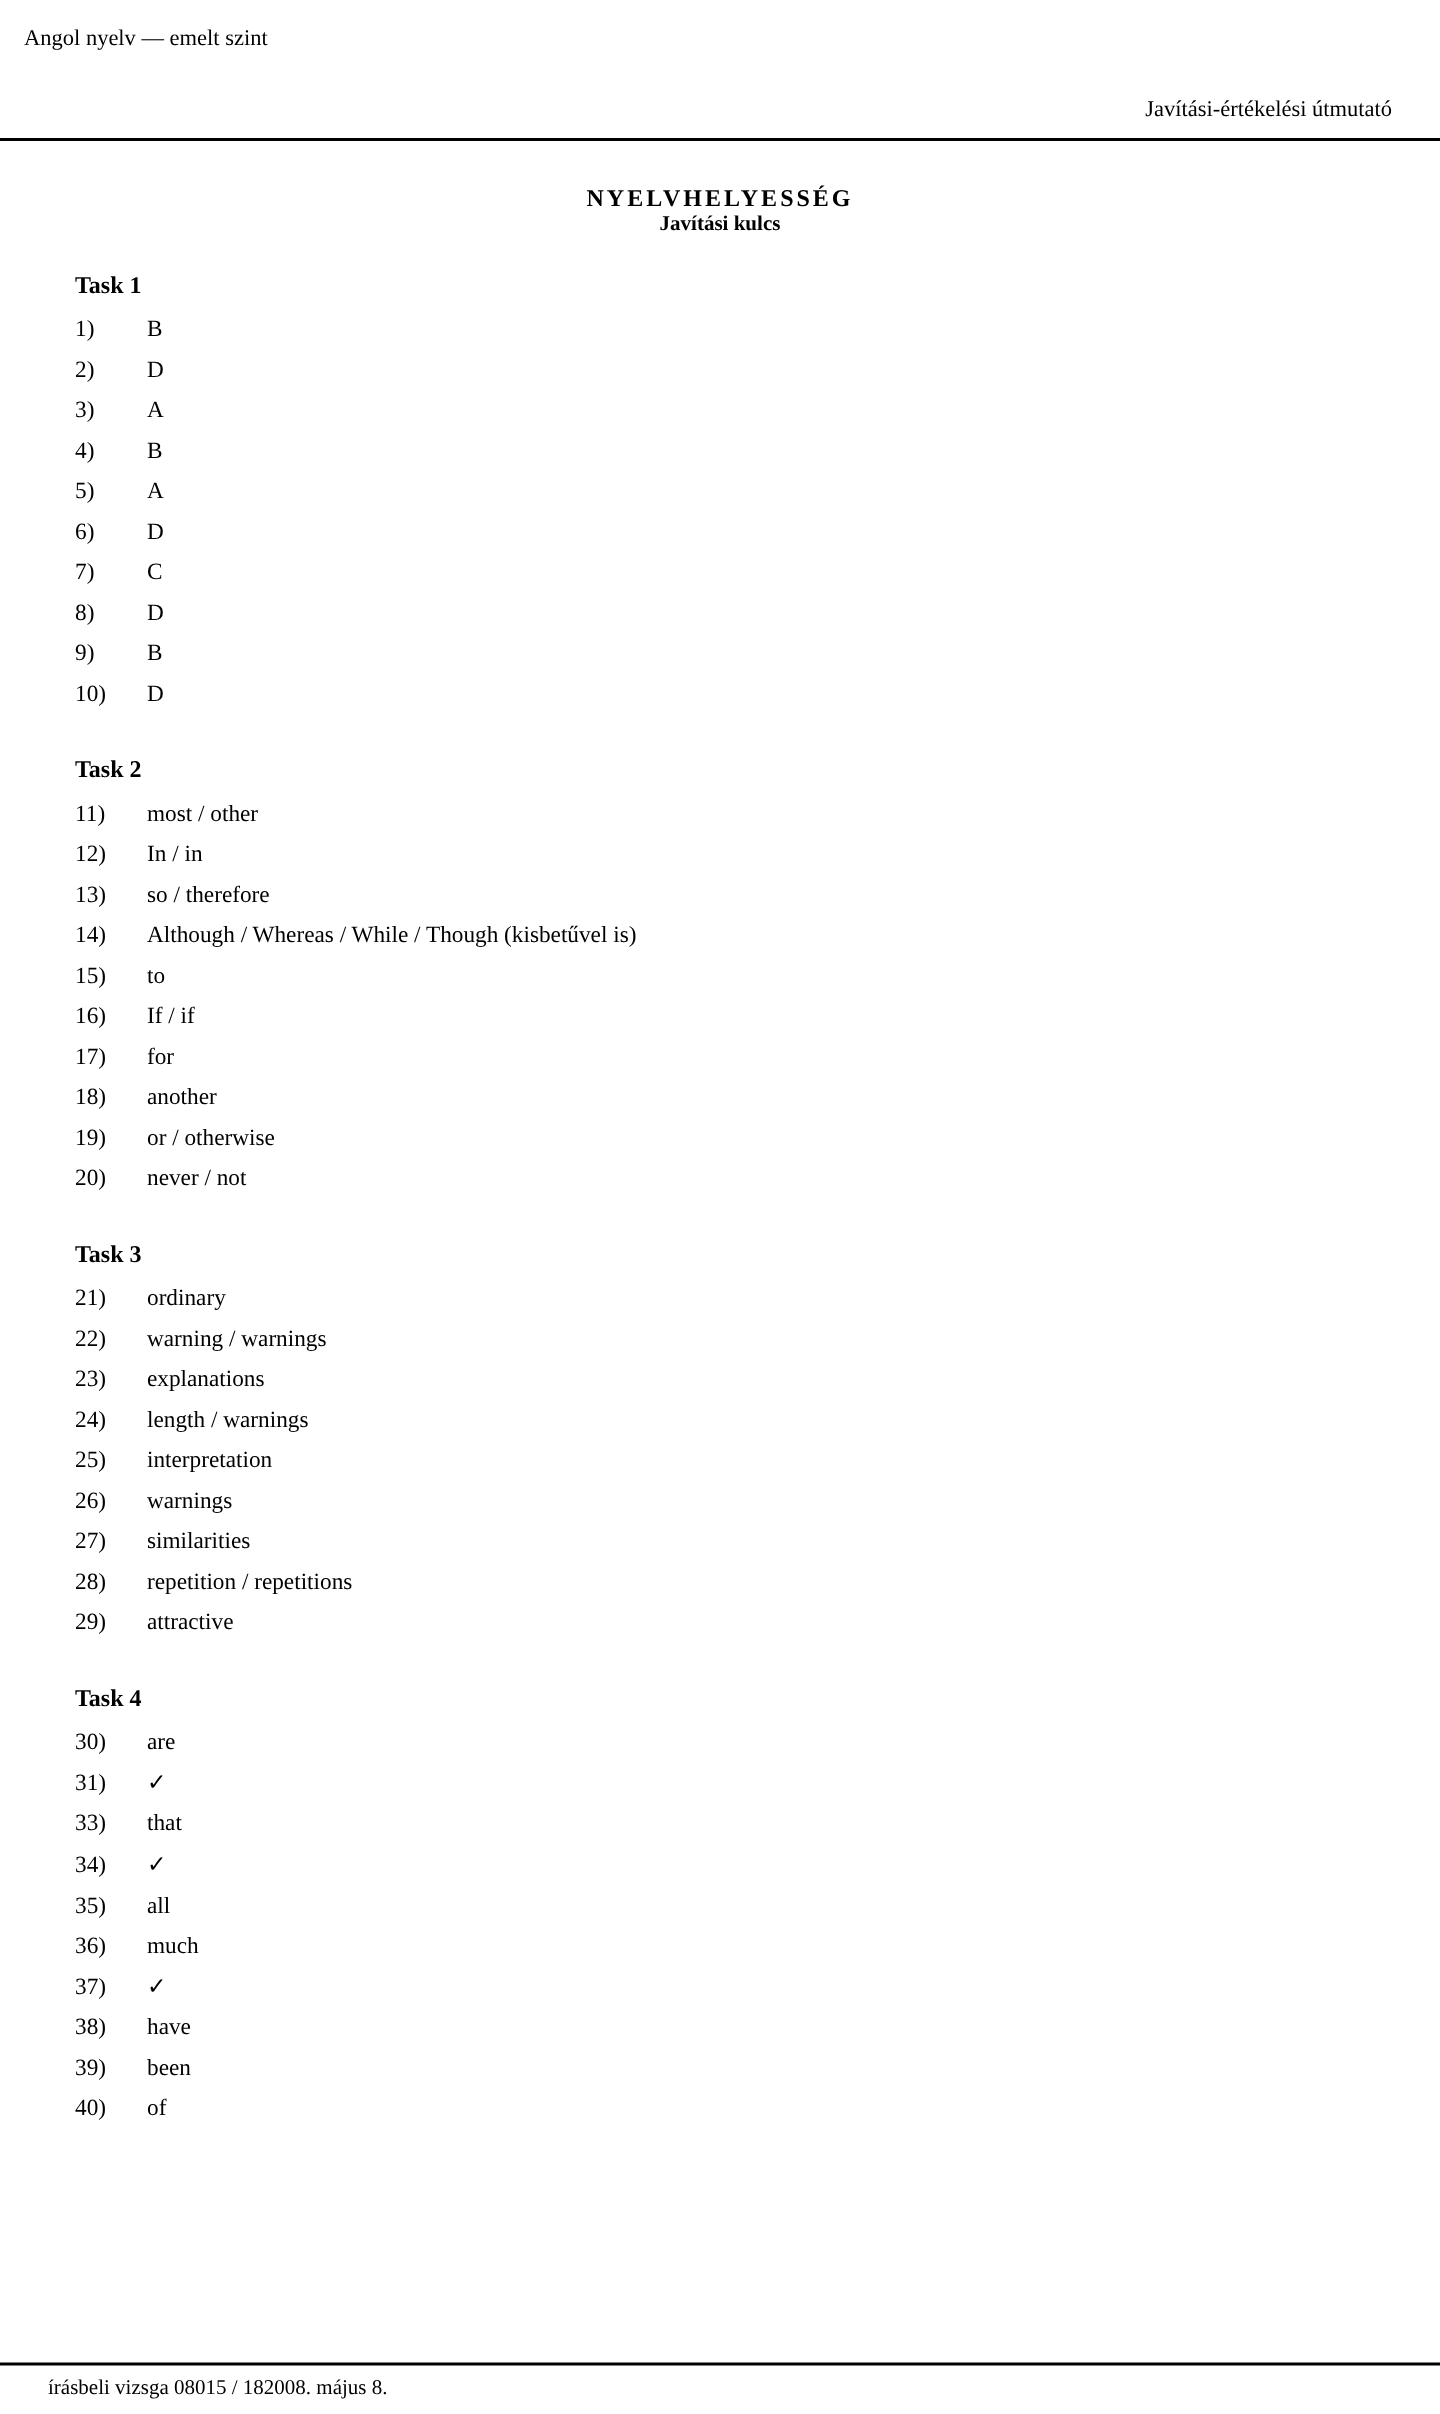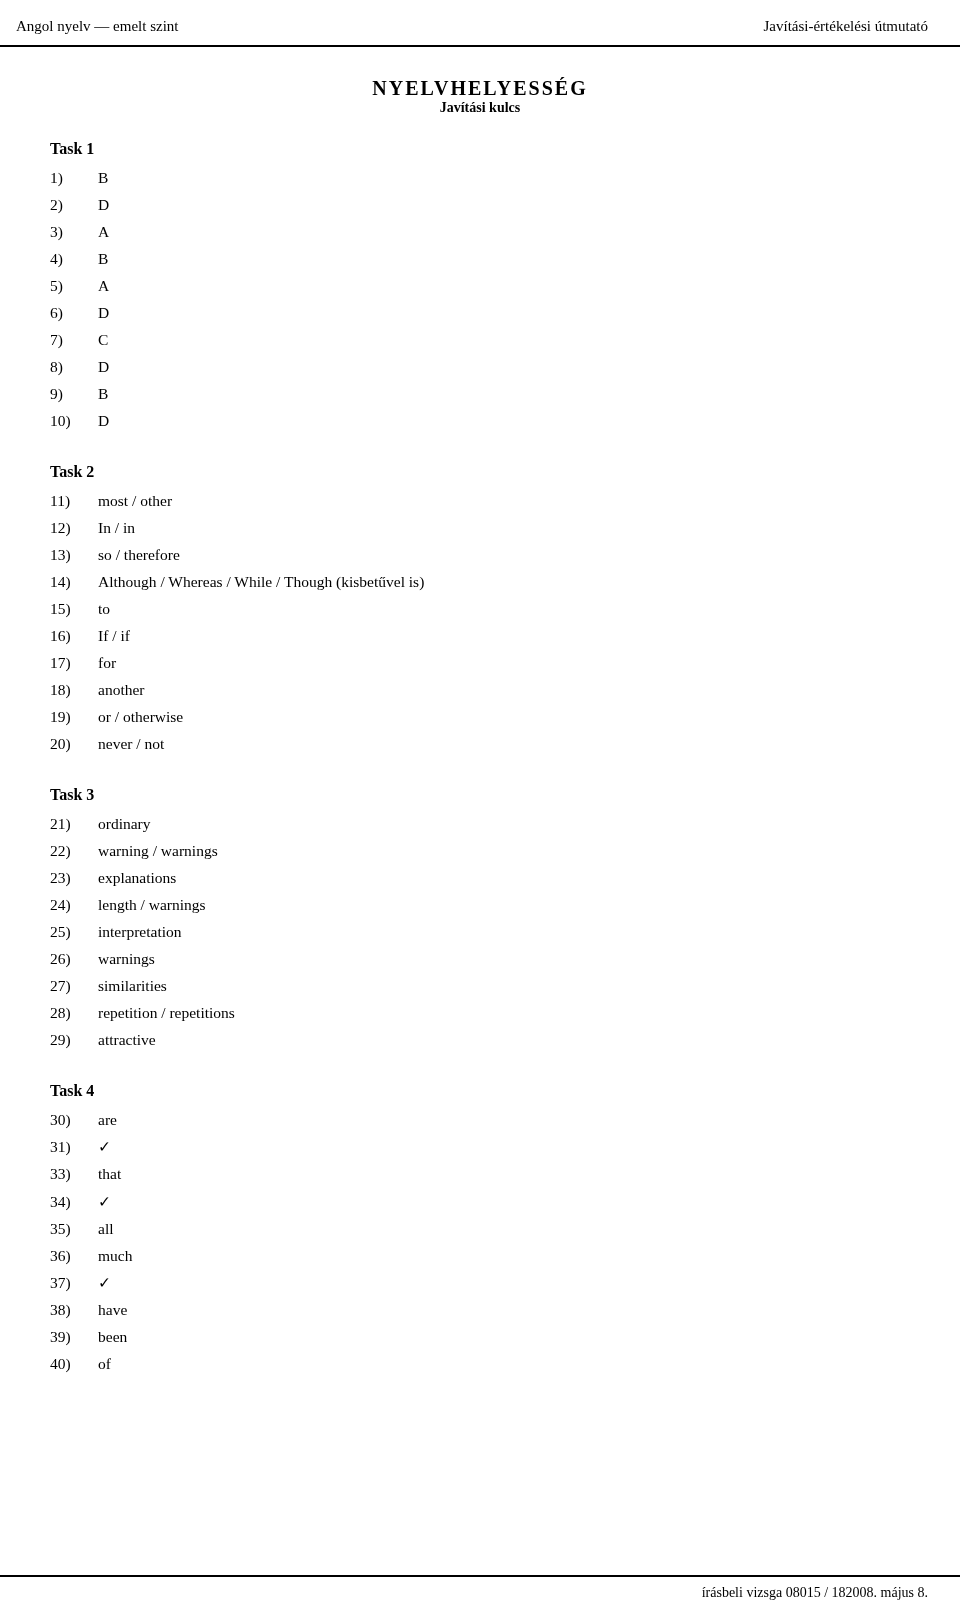--- a/index.html
+++ b/index.html
@@ -27,33 +27,34 @@
     }
 
     .header-left {
       font-size: 15px;
       font-weight: normal;
     }
 
     .header-right {
       font-size: 15px;
       font-weight: normal;
+      margin-top: 47px;
     }
 
     .main-content {
       padding: 30px 50px 80px 50px;
     }
 
     .center-title {
       text-align: center;
       margin-bottom: 6px;
     }
 
     .title-main {
-      font-size: 20px;
+      font-size: 16px;
       font-weight: bold;
       letter-spacing: 2px;
     }
 
     .title-sub {
       font-size: 14px;
       font-weight: bold;
       margin-bottom: 24px;
     }
 
@@ -90,21 +91,21 @@
       font-size: 15.5px;
     }
 
     .page-footer {
       position: absolute;
       bottom: 0;
       left: 0;
       right: 0;
       border-top: 2px solid #000;
       display: flex;
-      justify-content: flex-end;
+      justify-content: flex-start;
       align-items: center;
       padding: 8px 32px;
       font-size: 14px;
     }
   </style>
 </head>
 <body>
 
 <div class="page-header">
   <span class="header-left">Angol nyelv — emelt szint</span>

